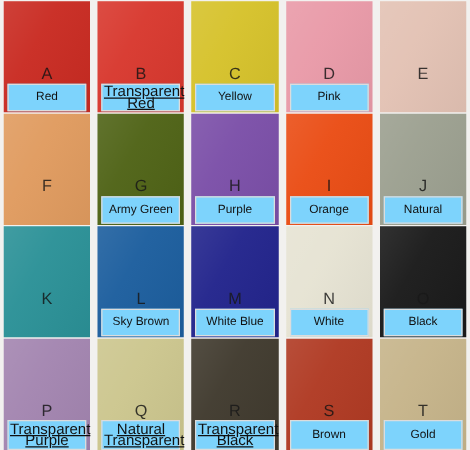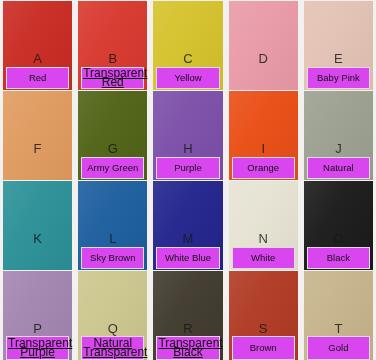--- a/index.html
+++ b/index.html
@@ -80,21 +80,21 @@
   .letter.on-dark {
     color: rgba(25,25,25,0.85);
   }
 
   .label-box {
     position: absolute;
     left: 6px;
     right: 6px;
     bottom: 1px;
     height: 22px;
-    background: #d946ef;
+    background: #7dd3fc;
     border: 1px solid #dcdcdc;
     box-sizing: border-box;
     display: flex;
     align-items: center;
     justify-content: center;
     z-index: 4;
   }
   .label-text {
     display: block;
     width: 100%;
@@ -142,27 +142,27 @@
       <div class="cell row-1">
         <div class="swatch" style="background: rgb(214, 194, 43);"></div>
         <div class="letter">C</div>
         <div class="label-box">
           <span class="label-text">Yellow</span>
         </div>
       </div>
       <div class="cell row-1">
         <div class="swatch" style="background: rgb(233, 154, 168);"></div>
         <div class="letter">D</div>
+        <div class="label-box">
+          <span class="label-text">Pink</span>
+        </div>
       </div>
       <div class="cell row-1">
         <div class="swatch" style="background: rgb(227, 194, 180);"></div>
         <div class="letter">E</div>
-        <div class="label-box">
-          <span class="label-text">Baby Pink</span>
-        </div>
       </div>
       <div class="cell row-2">
         <div class="swatch" style="background: rgb(224, 155, 95);"></div>
         <div class="letter">F</div>
       </div>
       <div class="cell row-2">
         <div class="swatch" style="background: rgb(79, 99, 22);"></div>
         <div class="letter on-dark">G</div>
         <div class="label-box">
           <span class="label-text">Army Green</span>

